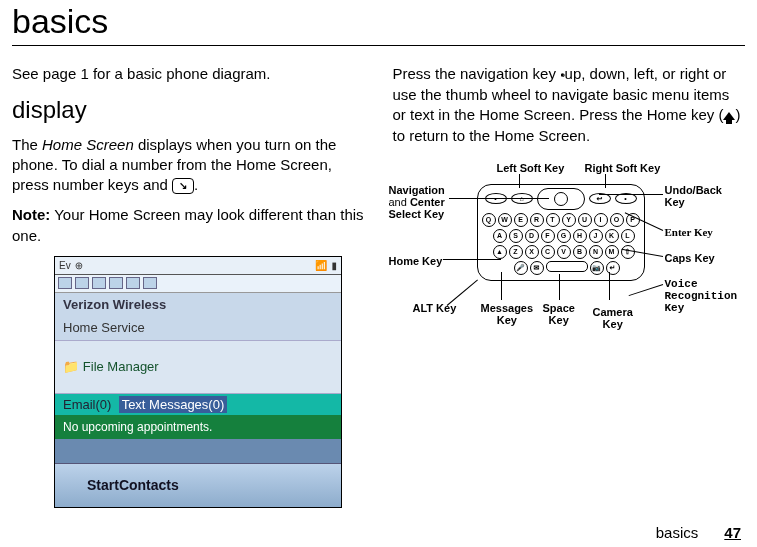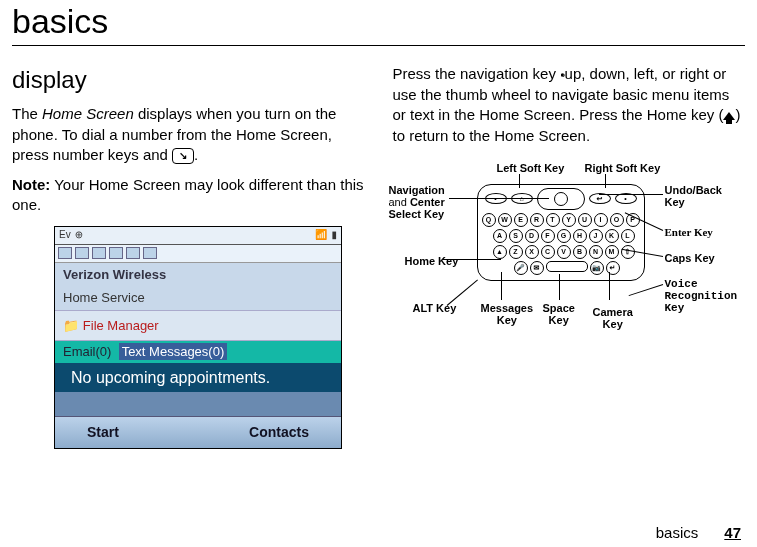--- a/index.html
+++ b/index.html
@@ -94,28 +94,28 @@
     display:flex;gap:3px;padding:2px 3px;
   }
   .shot-icons span{width:14px;height:12px;background:#bcd3e8;border:1px solid #668;}
   .shot-line {
     padding: 3px 8px;
     font-weight: bold;
     color: #334;
     background:#c8d8ea;
   }
   .shot-line.sub{font-weight:normal;display:flex;justify-content:space-between;color:#333;}
-  .shot-folder{background:#dbe6f2;color:#b91c1c;border-top:1px solid #aac;border-bottom:1px solid #aac;padding:6px 8px;}
+  .shot-folder{background:#dbe6f2;color:#14532d;border-top:1px solid #aac;border-bottom:1px solid #aac;padding:17px 8px;}
   .shot-email{background:#14b8a6;color:#223;padding:2px 8px;}
   .shot-email .sel{background:#385e9a;color:#fff;padding:1px 3px;}
-  .shot-noapp{background:#0c4a6e;color:#fff;padding:4px 16px;font-size:16px;}
+  .shot-noapp{background:#15803d;color:#fff;padding:4px 8px;font-size:12px;}
   .shot-spacer{height:24px;background:#6a8ab0;}
   .shot-softbar{
-    height:32px;background:linear-gradient(#bcd2ea,#8daccc);
-    display:flex;justify-content:space-between;align-items:center;
+    height:44px;background:linear-gradient(#bcd2ea,#8daccc);
+    display:flex;align-items:center;
     color:#112;font-weight:bold;padding:0 32px;border-top:1px solid #557;font-size:14px;
   }
 
   
   .diagram-wrap {
     position: relative;
     width: 340px;
     height: 220px;
     margin-top: 6px;
     margin-left: -4px;
@@ -157,20 +157,21 @@
 </style>
 </head>
 <body>
 
 <h1 class="page-title">basics</h1>
 <div class="hr"></div>
 
 <div class="columns">
 
   <div class="col">
+    <p>See page 1 for a basic phone diagram.</p>
     <h2 class="subheading">display</h2>
     <p>
       <span>The </span><span class="italic">Home Screen</span><span> displays when you turn on the phone. To dial a number from the Home Screen, press number keys and </span><span class="inline-icon">↘</span><span>.</span>
     </p>
     <p>
       <span class="bold">Note:</span><span> Your Home Screen may look different than this one.</span>
     </p>
 
     <div class="phone-shot">
       <div class="shot-status">
@@ -262,21 +263,21 @@
             <span class="key">↵</span>
         </div>
       </div>
 
       <div class="lbl" style="left:108px;top:6px;">Left Soft Key</div>
       <div class="lbl" style="left:196px;top:6px;">Right Soft Key</div>
 
       <div class="lbl" style="left:0;top:28px;width:86px;text-align:left;">
         <span>Navigation</span><br><span class="norm" style="font-weight:normal">and</span> <span>Center</span><br><span>Select Key</span>
       </div>
-      <div class="lbl" style="left:16px;top:99px;">Home Key</div>
+      <div class="lbl" style="left:0;top:99px;">Home Key</div>
       <div class="lbl" style="left:24px;top:146px;">ALT Key</div>
 
       <div class="lbl" style="left:276px;top:28px;"><span>Undo/Back</span><br><span>Key</span></div>
       <div class="lbl" style="left:276px;top:70px;font-family:Liberation Serif, serif;">Enter Key</div>
       <div class="lbl" style="left:276px;top:96px;">Caps Key</div>
       <div class="lbl" style="left:276px;top:122px;font-family:Liberation Mono, monospace;"><span>Voice</span><br><span>Recognition</span><br><span>Key</span></div>
 
       <div class="lbl" style="left:92px;top:146px;text-align:center;"><span>Messages</span><br><span>Key</span></div>
       <div class="lbl" style="left:154px;top:146px;text-align:center;"><span>Space</span><br><span>Key</span></div>
       <div class="lbl" style="left:204px;top:150px;text-align:center;"><span>Camera</span><br><span>Key</span></div>

